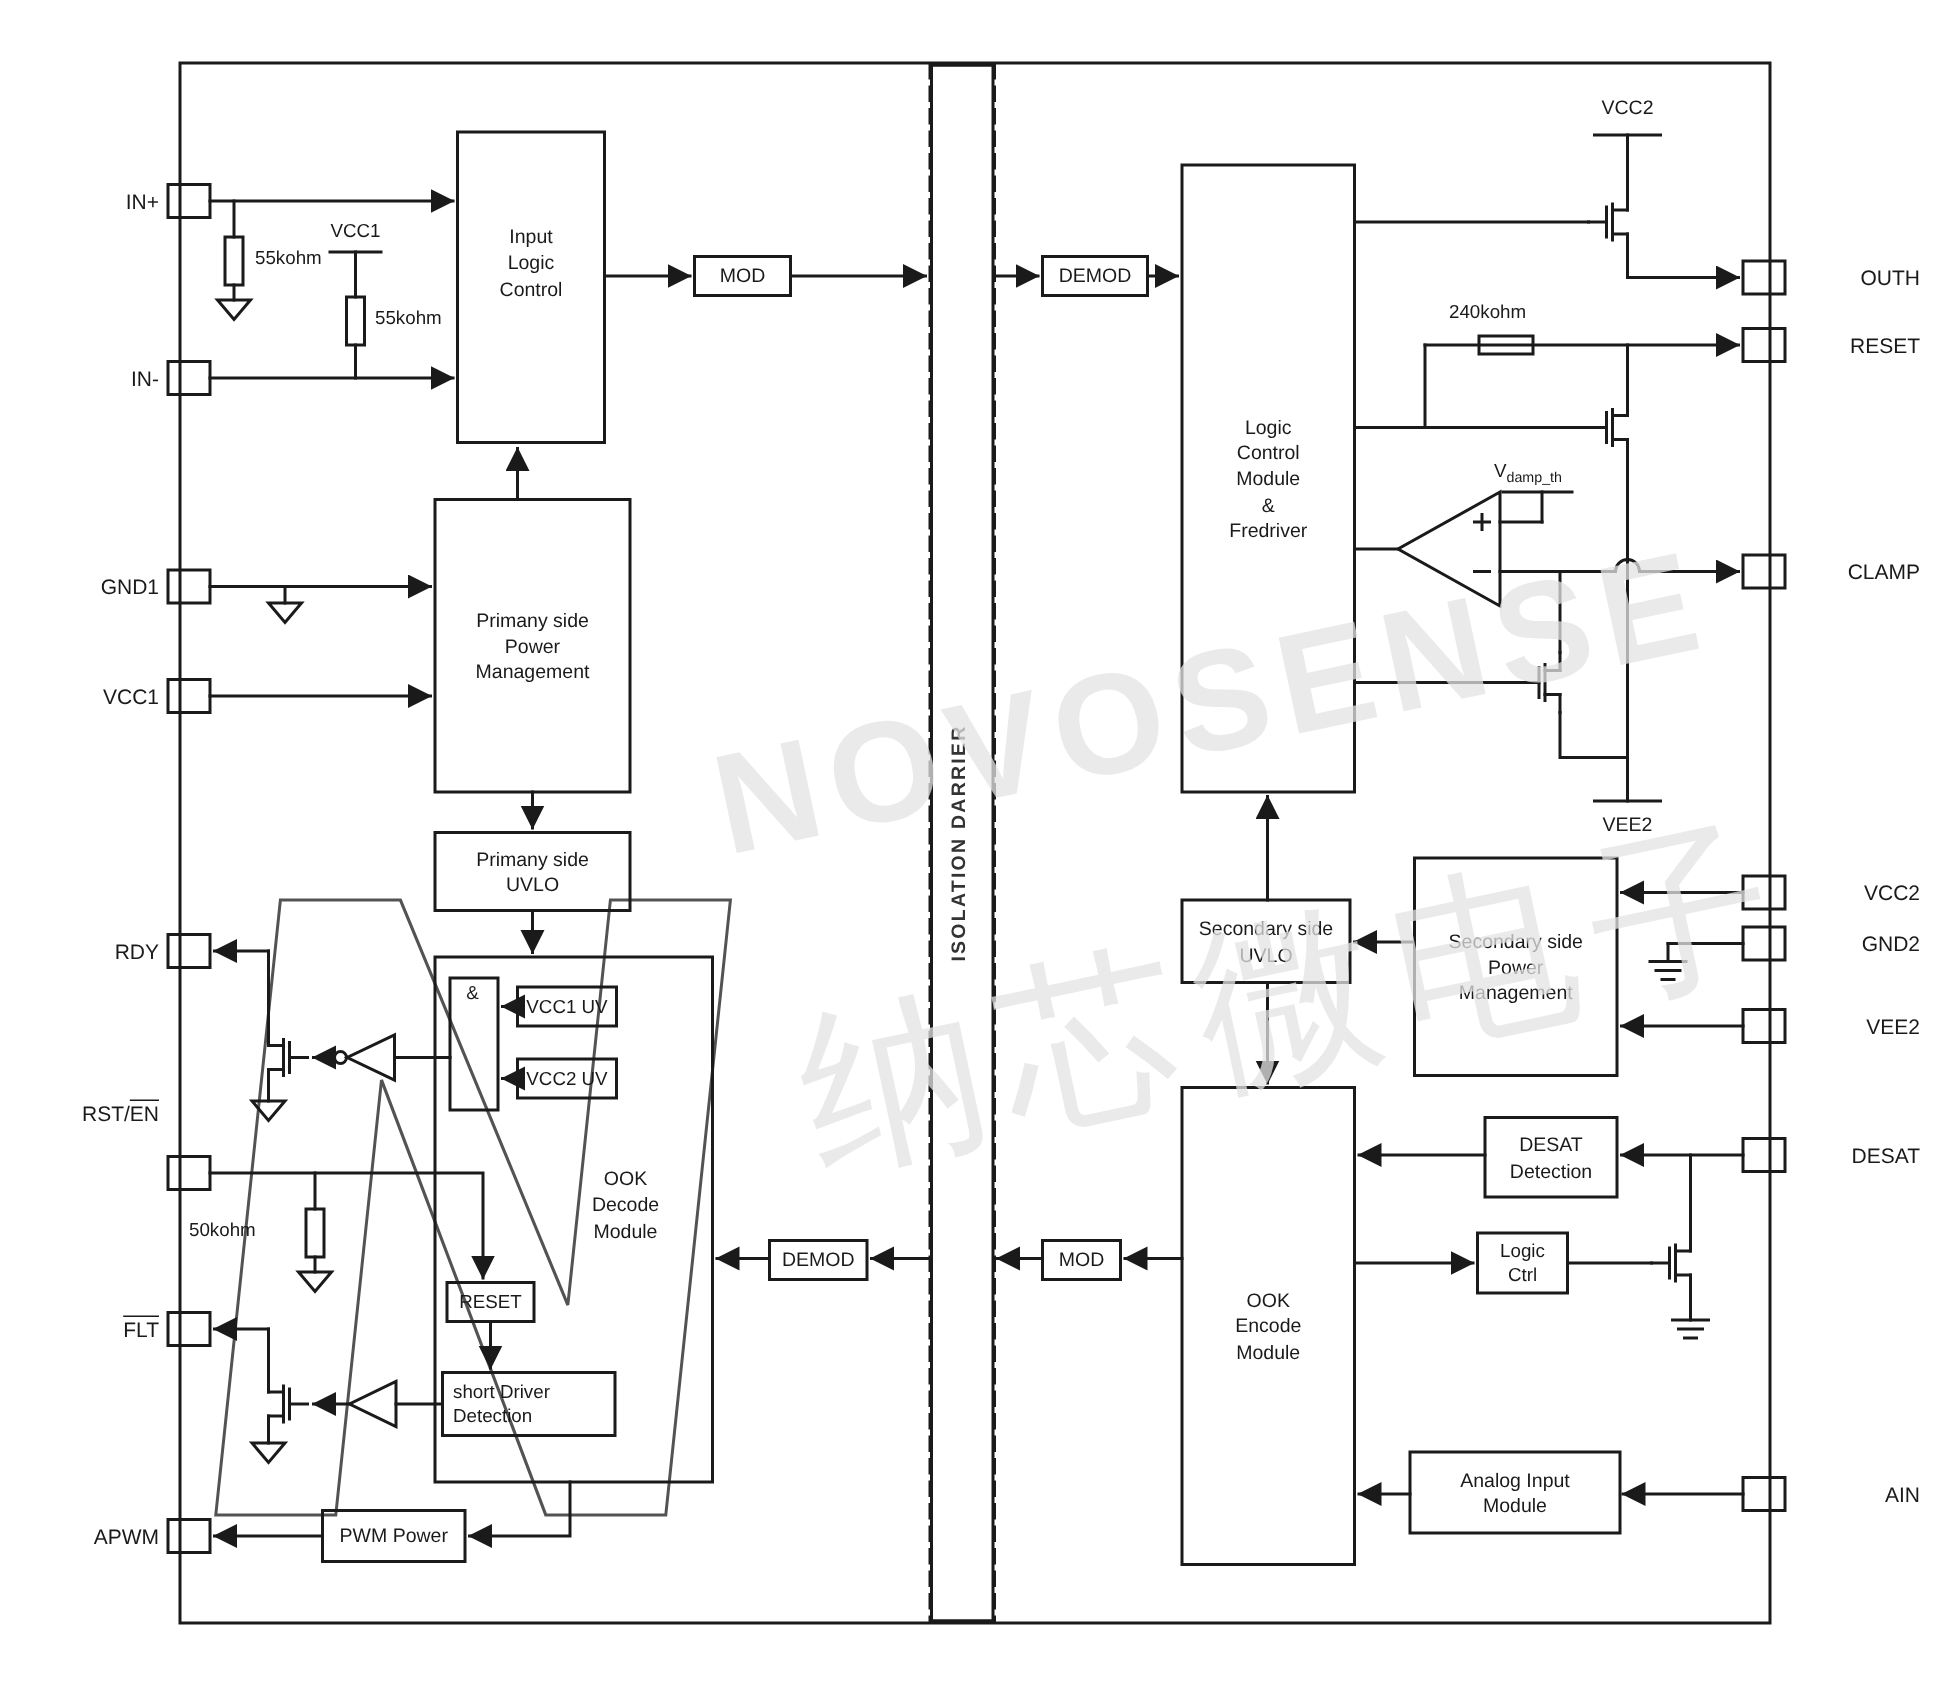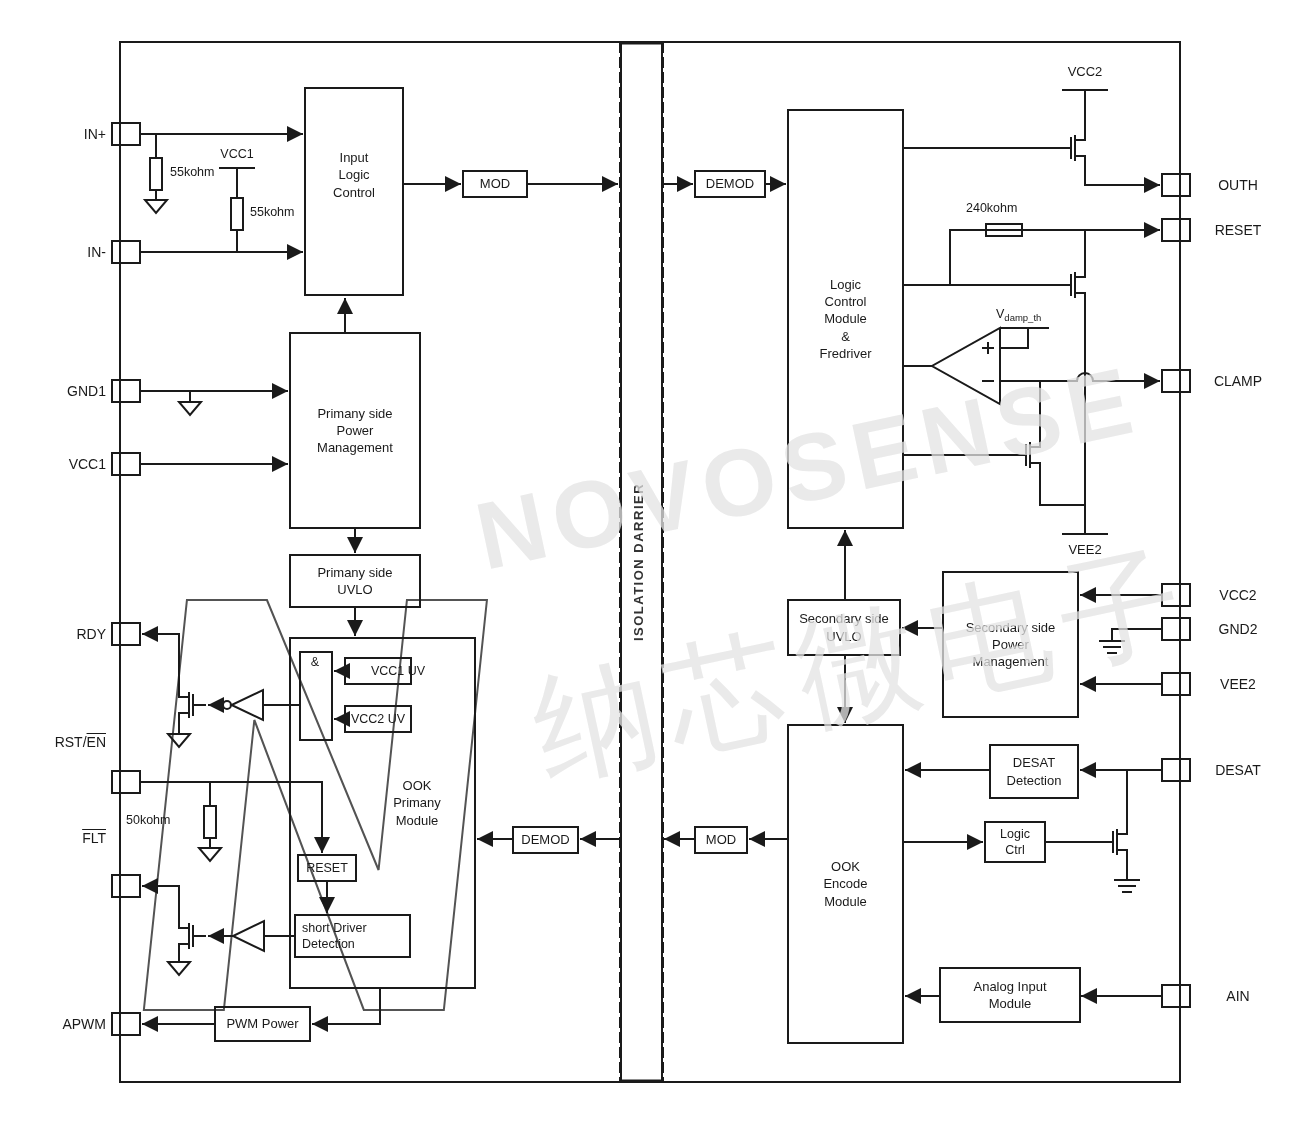--- a/index.html
+++ b/index.html
@@ -7,21 +7,21 @@
          font-family:"Liberation Sans",sans-serif;color:#1a1a1a}
   svg.layer{position:absolute;left:0;top:0}
   .layer line,.layer path,.layer rect,.layer circle{stroke:#1a1a1a;stroke-width:2;fill:none;stroke-linecap:square;stroke-linejoin:miter}
   .fillw{fill:#fff}
   .thick{stroke-width:3}
   .pinbox{fill:#fff;stroke-width:2.4}
   .dash{stroke-dasharray:9 6;stroke-width:1.6}
   .barrier{fill:#c9c9c9;stroke:none}
   .lbl{position:absolute;font-size:14px;line-height:20px;height:20px;white-space:nowrap}
   .pinL{left:30px;width:76px;text-align:right}
-  .pinR{left:1196px;width:84px;text-align:center}
+  .pinR{left:1196px;width:84px;text-align:right}
   .blk{position:absolute;display:flex;flex-direction:column;align-items:center;justify-content:center;
        text-align:center;font-size:13px;line-height:1.32;white-space:nowrap}
   .blk.small{font-size:12.5px}
   .blk.leftal{align-items:flex-start;text-align:left;padding-left:7px;box-sizing:border-box}
   .note{position:absolute;font-size:12.5px;white-space:nowrap;line-height:16px}
   .ovl{text-decoration:overline}
   .sub{font-size:9.5px;position:relative;top:3px}
   .iso{position:absolute;left:531px;top:552px;width:220px;height:20px;text-align:center;
        font-size:13px;letter-spacing:1.5px;font-weight:600;color:#333;transform:rotate(-90deg)}
   .wm{pointer-events:none;opacity:.75}
@@ -229,21 +229,21 @@
       <rect class="pinbox" x="1162" y="985" width="28" height="22"></rect>
     </g>
   </svg>
 
   <div class="lbl pinL" style="top:124px">IN+</div>
   <div class="lbl pinL" style="top:242px">IN-</div>
   <div class="lbl pinL" style="top:381px">GND1</div>
   <div class="lbl pinL" style="top:454px">VCC1</div>
   <div class="lbl pinL" style="top:624px">RDY</div>
   <div class="lbl pinL" style="top:732px"><span>RST/</span><span class="ovl">EN</span></div>
-  <div class="lbl pinL" style="top:828px"><span class="ovl">FLT</span></div>
+  <div class="lbl pinL" style="top:876px"><span class="ovl">FLT</span></div>
   <div class="lbl pinL" style="top:1014px">APWM</div>
 
   <div class="lbl pinR" style="top:175px">OUTH</div>
   <div class="lbl pinR" style="top:220px">RESET</div>
   <div class="lbl pinR" style="top:371px">CLAMP</div>
   <div class="lbl pinR" style="top:585px">VCC2</div>
   <div class="lbl pinR" style="top:619px">GND2</div>
   <div class="lbl pinR" style="top:674px">VEE2</div>
   <div class="lbl pinR" style="top:760px">DESAT</div>
   <div class="lbl pinR" style="top:986px">AIN</div>
@@ -259,25 +259,25 @@
     <div>Primany side</div>
     <div>Power</div>
     <div>Management</div>
   </div>
   <div class="blk" style="left:290px;top:555px;width:130px;height:52px">
     <div>Primany side</div>
     <div>UVLO</div>
   </div>
   <div class="blk" style="left:358px;top:772px;width:118px;height:62px">
     <div>OOK</div>
-    <div>Primany</div>
+    <div>Decode</div>
     <div>Module</div>
   </div>
   <div class="blk small" style="left:300px;top:653px;width:30px;height:18px">&amp;</div>
-  <div class="blk small" style="left:365px;top:658px;width:66px;height:26px">VCC1 UV</div>
+  <div class="blk small" style="left:345px;top:658px;width:66px;height:26px">VCC1 UV</div>
   <div class="blk small" style="left:345px;top:706px;width:66px;height:26px">VCC2 UV</div>
   <div class="blk small" style="left:298px;top:855px;width:58px;height:26px">RESET</div>
   <div class="blk small leftal" style="left:295px;top:915px;width:115px;height:42px">
     <div>short Driver</div>
     <div>Detection</div>
   </div>
   <div class="blk" style="left:215px;top:1007px;width:95px;height:34px">PWM Power</div>
   <div class="blk" style="left:513px;top:827px;width:65px;height:26px">DEMOD</div>
   <div class="blk" style="left:695px;top:827px;width:52px;height:26px">MOD</div>
   <div class="blk" style="left:788px;top:110px;width:115px;height:418px">

